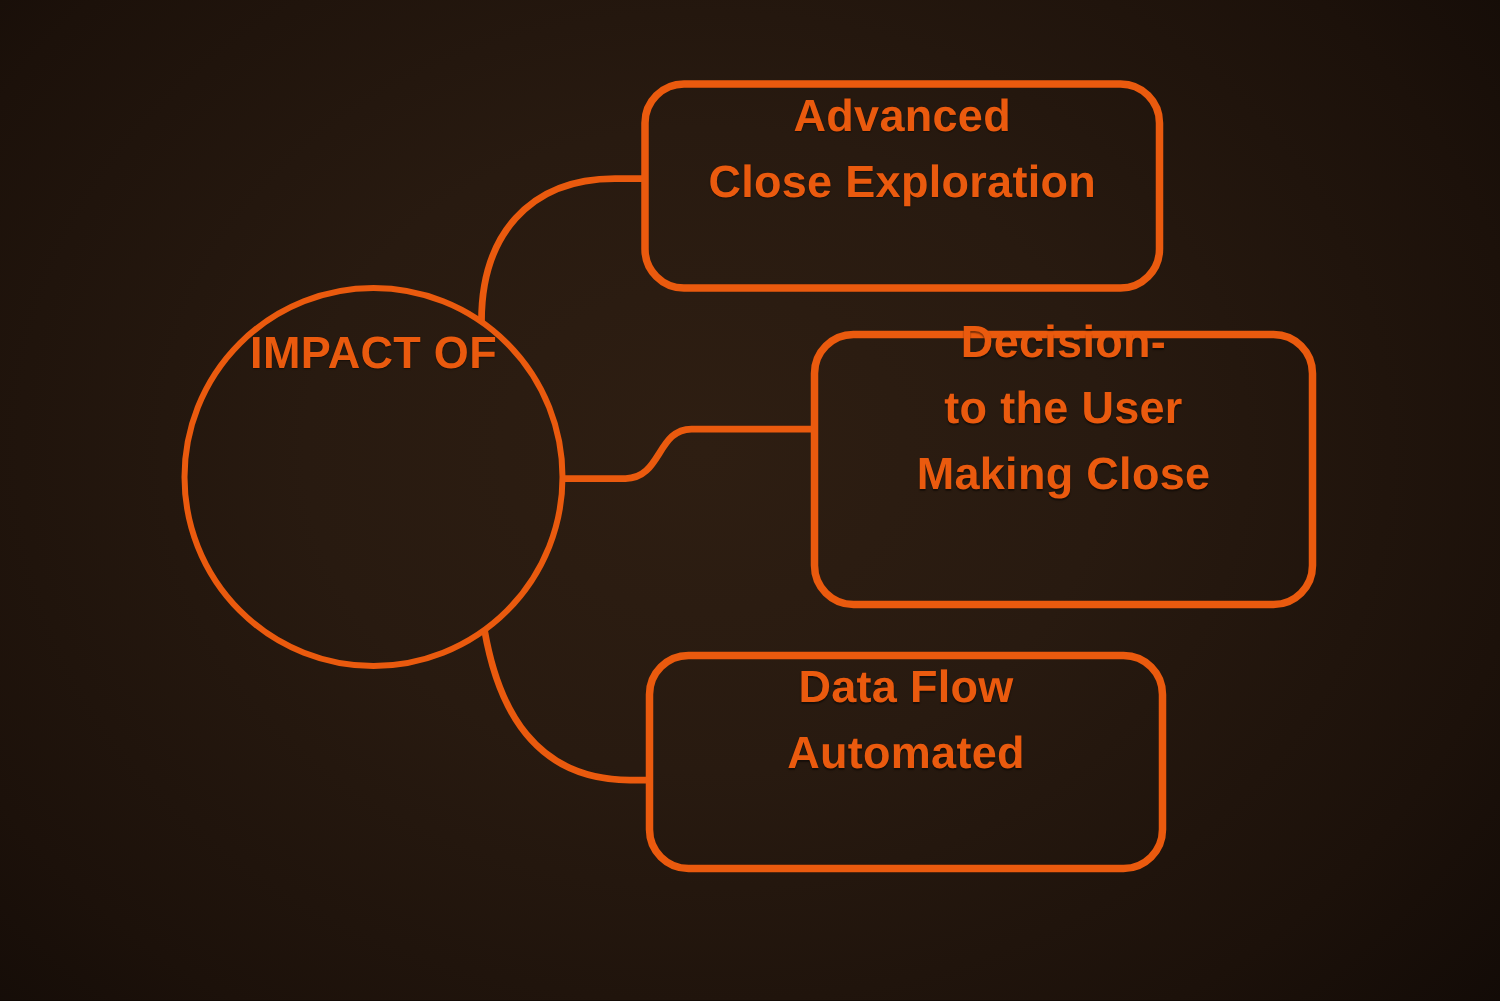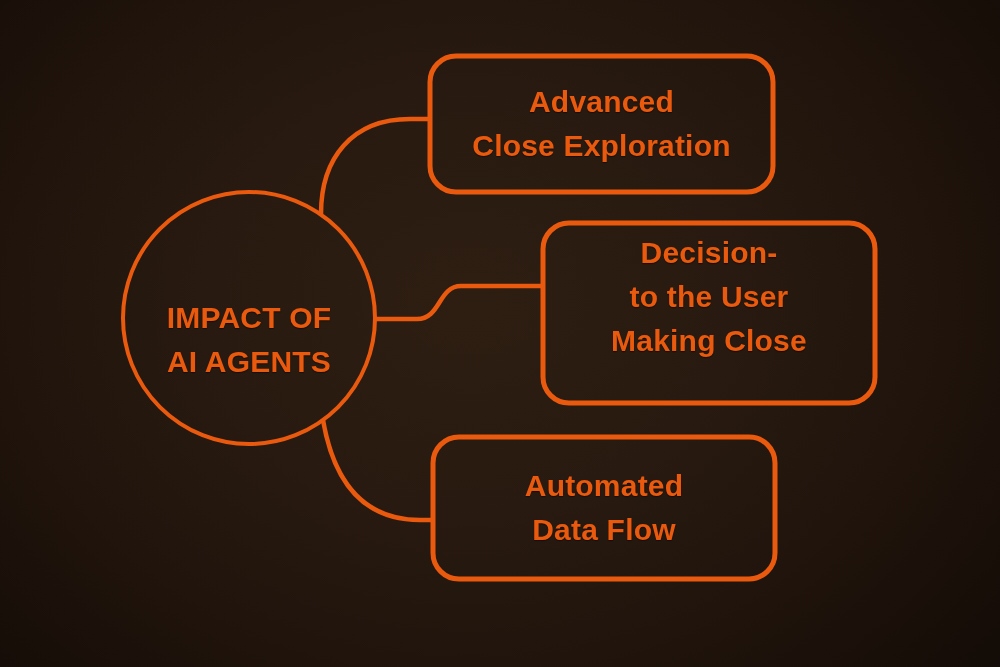--- a/index.html
+++ b/index.html
@@ -10,21 +10,21 @@
   }
   .stage {
     position: relative; width: 1000px; height: 667px;
     background: radial-gradient(95% 115% at 47% 45%,
       #2e1e12 0%, #281a10 28%, #1c110a 58%, #0e0805 82%, #070302 100%);
   }
   .stage svg { position: absolute; left: 0; top: 0; }
   .node-label {
     position: absolute;
     display: flex; flex-direction: column;
-    justify-content: center; align-items: center;
+    justify-content: flex-start; align-items: center;
     text-align: center;
     color: #ea5a0e;
     font-weight: bold;
     font-size: 30px;
     line-height: 44px;
     letter-spacing: 0.2px;
     text-shadow: 0 1px 1px rgba(0,0,0,0.45);
     pointer-events: none;
     white-space: nowrap;
   }
@@ -51,32 +51,31 @@
 
     <circle class="stroke ring" cx="249" cy="318" r="126"></circle>
 
     <rect class="stroke shape" x="430" y="56" width="343" height="136" rx="26"></rect>
     <rect class="stroke shape" x="543" y="223" width="332" height="180" rx="26"></rect>
     <rect class="stroke shape" x="433" y="437" width="342" height="142" rx="26"></rect>
   </svg>
 
   <div class="node-label center-label">
     <span>IMPACT OF</span>
-    <span>AI AGENTS</span>
   </div>
 
   <div class="node-label label-box-1">
     <span>Advanced</span>
     <span>Close Exploration</span>
   </div>
 
   <div class="node-label label-box-2">
     <span>Decision-</span>
     <span>to the User</span>
     <span>Making Close</span>
   </div>
 
   <div class="node-label label-box-3">
+    <span>Data Flow</span>
     <span>Automated</span>
-    <span>Data Flow</span>
   </div>
 
 </div>
 
 </body></html>

